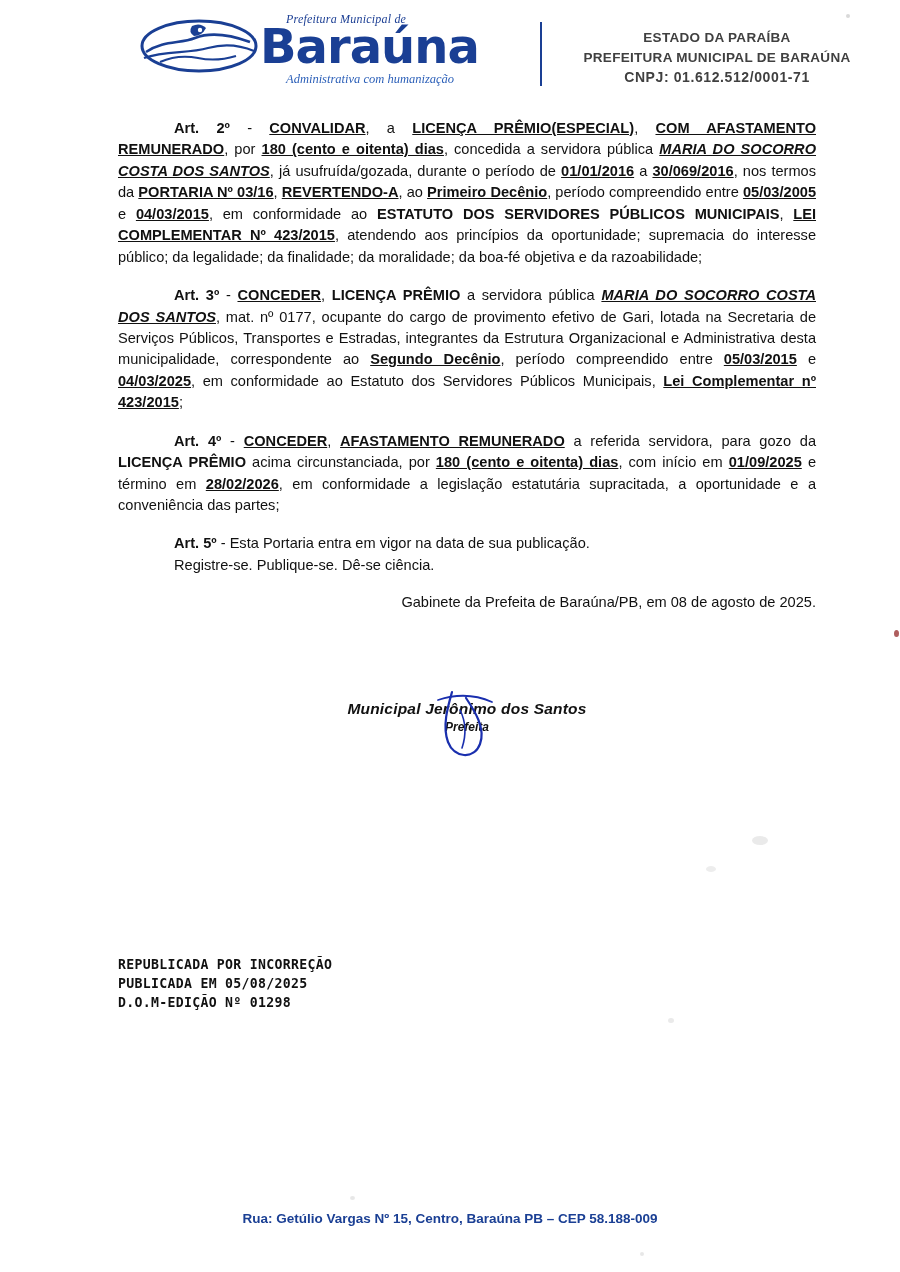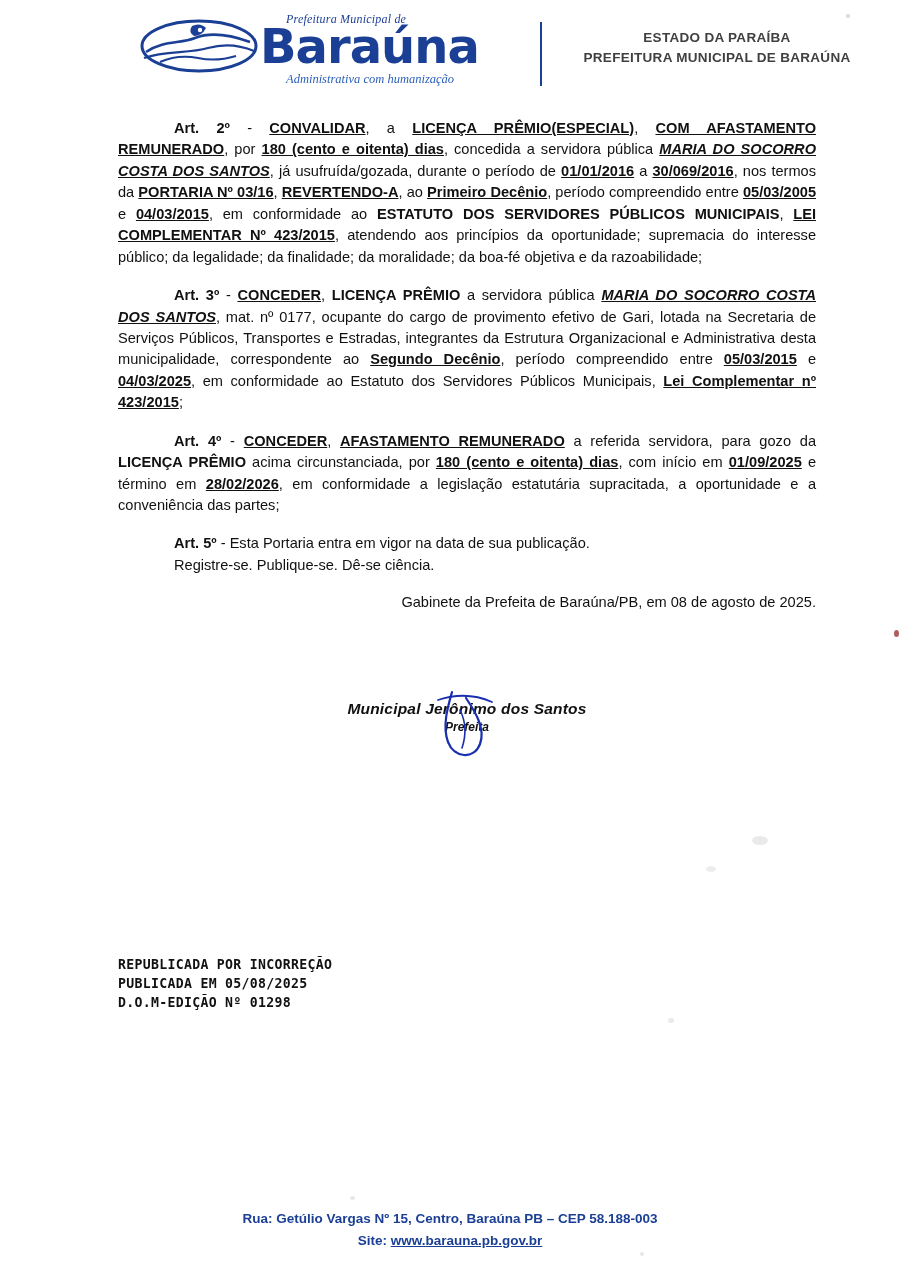--- a/index.html
+++ b/index.html
@@ -213,20 +213,21 @@
     <div class="logo-small">Prefeitura Municipal de</div>
     <div class="logo-main">Baraúna</div>
     <div class="logo-tag">Administrativa com humanização</div>
   </div>
 
   <div class="header-divider"></div>
 
   <div class="header-right">
     <div class="l1">ESTADO DA PARAÍBA</div>
     <div class="l2">PREFEITURA MUNICIPAL DE BARAÚNA</div>
+    <div class="l3">CNPJ: 01.612.512/0001-71</div>
   </div>
 </div>
 
 <div class="doc">
 
   <p class="para">
     <span class="b">Art. 2º</span><span> - </span><span class="bu">CONVALIDAR</span><span>, a </span><span class="bu">LICENÇA PRÊMIO(ESPECIAL)</span><span>, </span><span class="bu">COM AFASTAMENTO REMUNERADO</span><span>, por </span><span class="bu">180 (cento e oitenta) dias</span><span>, concedida a servidora pública </span><span class="biu">MARIA DO SOCORRO COSTA DOS SANTOS</span><span>, já usufruída/gozada, durante o período de </span><span class="bu">01/01/2016</span><span> a </span><span class="bu">30/069/2016</span><span>, nos termos da </span><span class="bu">PORTARIA Nº 03/16</span><span>, </span><span class="bu">REVERTENDO-A</span><span>, ao </span><span class="bu">Primeiro Decênio</span><span>, período compreendido entre </span><span class="bu">05/03/2005</span><span> e </span><span class="bu">04/03/2015</span><span>, em conformidade ao </span><span class="b">ESTATUTO DOS SERVIDORES PÚBLICOS MUNICIPAIS</span><span>, </span><span class="bu">LEI COMPLEMENTAR Nº 423/2015</span><span>, atendendo aos princípios da oportunidade; supremacia do interesse público; da legalidade; da finalidade; da moralidade; da boa-fé objetiva e da razoabilidade;</span>
   </p>
 
   <p class="para">
@@ -257,24 +258,21 @@
   <div class="sig-role">Prefeita</div>
 </div>
 
 <div class="stamp">
   <div>REPUBLICADA POR INCORREÇÃO</div>
   <div>PUBLICADA EM 05/08/2025</div>
   <div>D.O.M-EDIÇÃO Nº 01298</div>
 </div>
 
 <div class="footer">
-  <div>Rua: Getúlio Vargas Nº 15, Centro, Baraúna PB – CEP 58.188-003</div>
-  <div>
-    <span class="site-label">Site: </span><a href="#">www.barauna.pb.gov.br</a>
-  </div>
+  <div>Rua: Getúlio Vargas Nº 15, Centro, Baraúna PB – CEP 58.188-009</div>
 </div>
 
 <div class="speck" style="left:846px;top:14px;width:4px;height:4px;"></div>
 <div class="speck" style="left:894px;top:630px;width:5px;height:7px;background:#8b1a1a;opacity:.7;"></div>
 <div class="speck" style="left:752px;top:836px;width:16px;height:9px;opacity:.3;"></div>
 <div class="speck" style="left:706px;top:866px;width:10px;height:6px;opacity:.25;"></div>
 <div class="speck" style="left:668px;top:1018px;width:6px;height:5px;opacity:.3;"></div>
 <div class="speck" style="left:350px;top:1196px;width:5px;height:4px;opacity:.35;"></div>
 <div class="speck" style="left:640px;top:1252px;width:4px;height:4px;opacity:.35;"></div>
 

